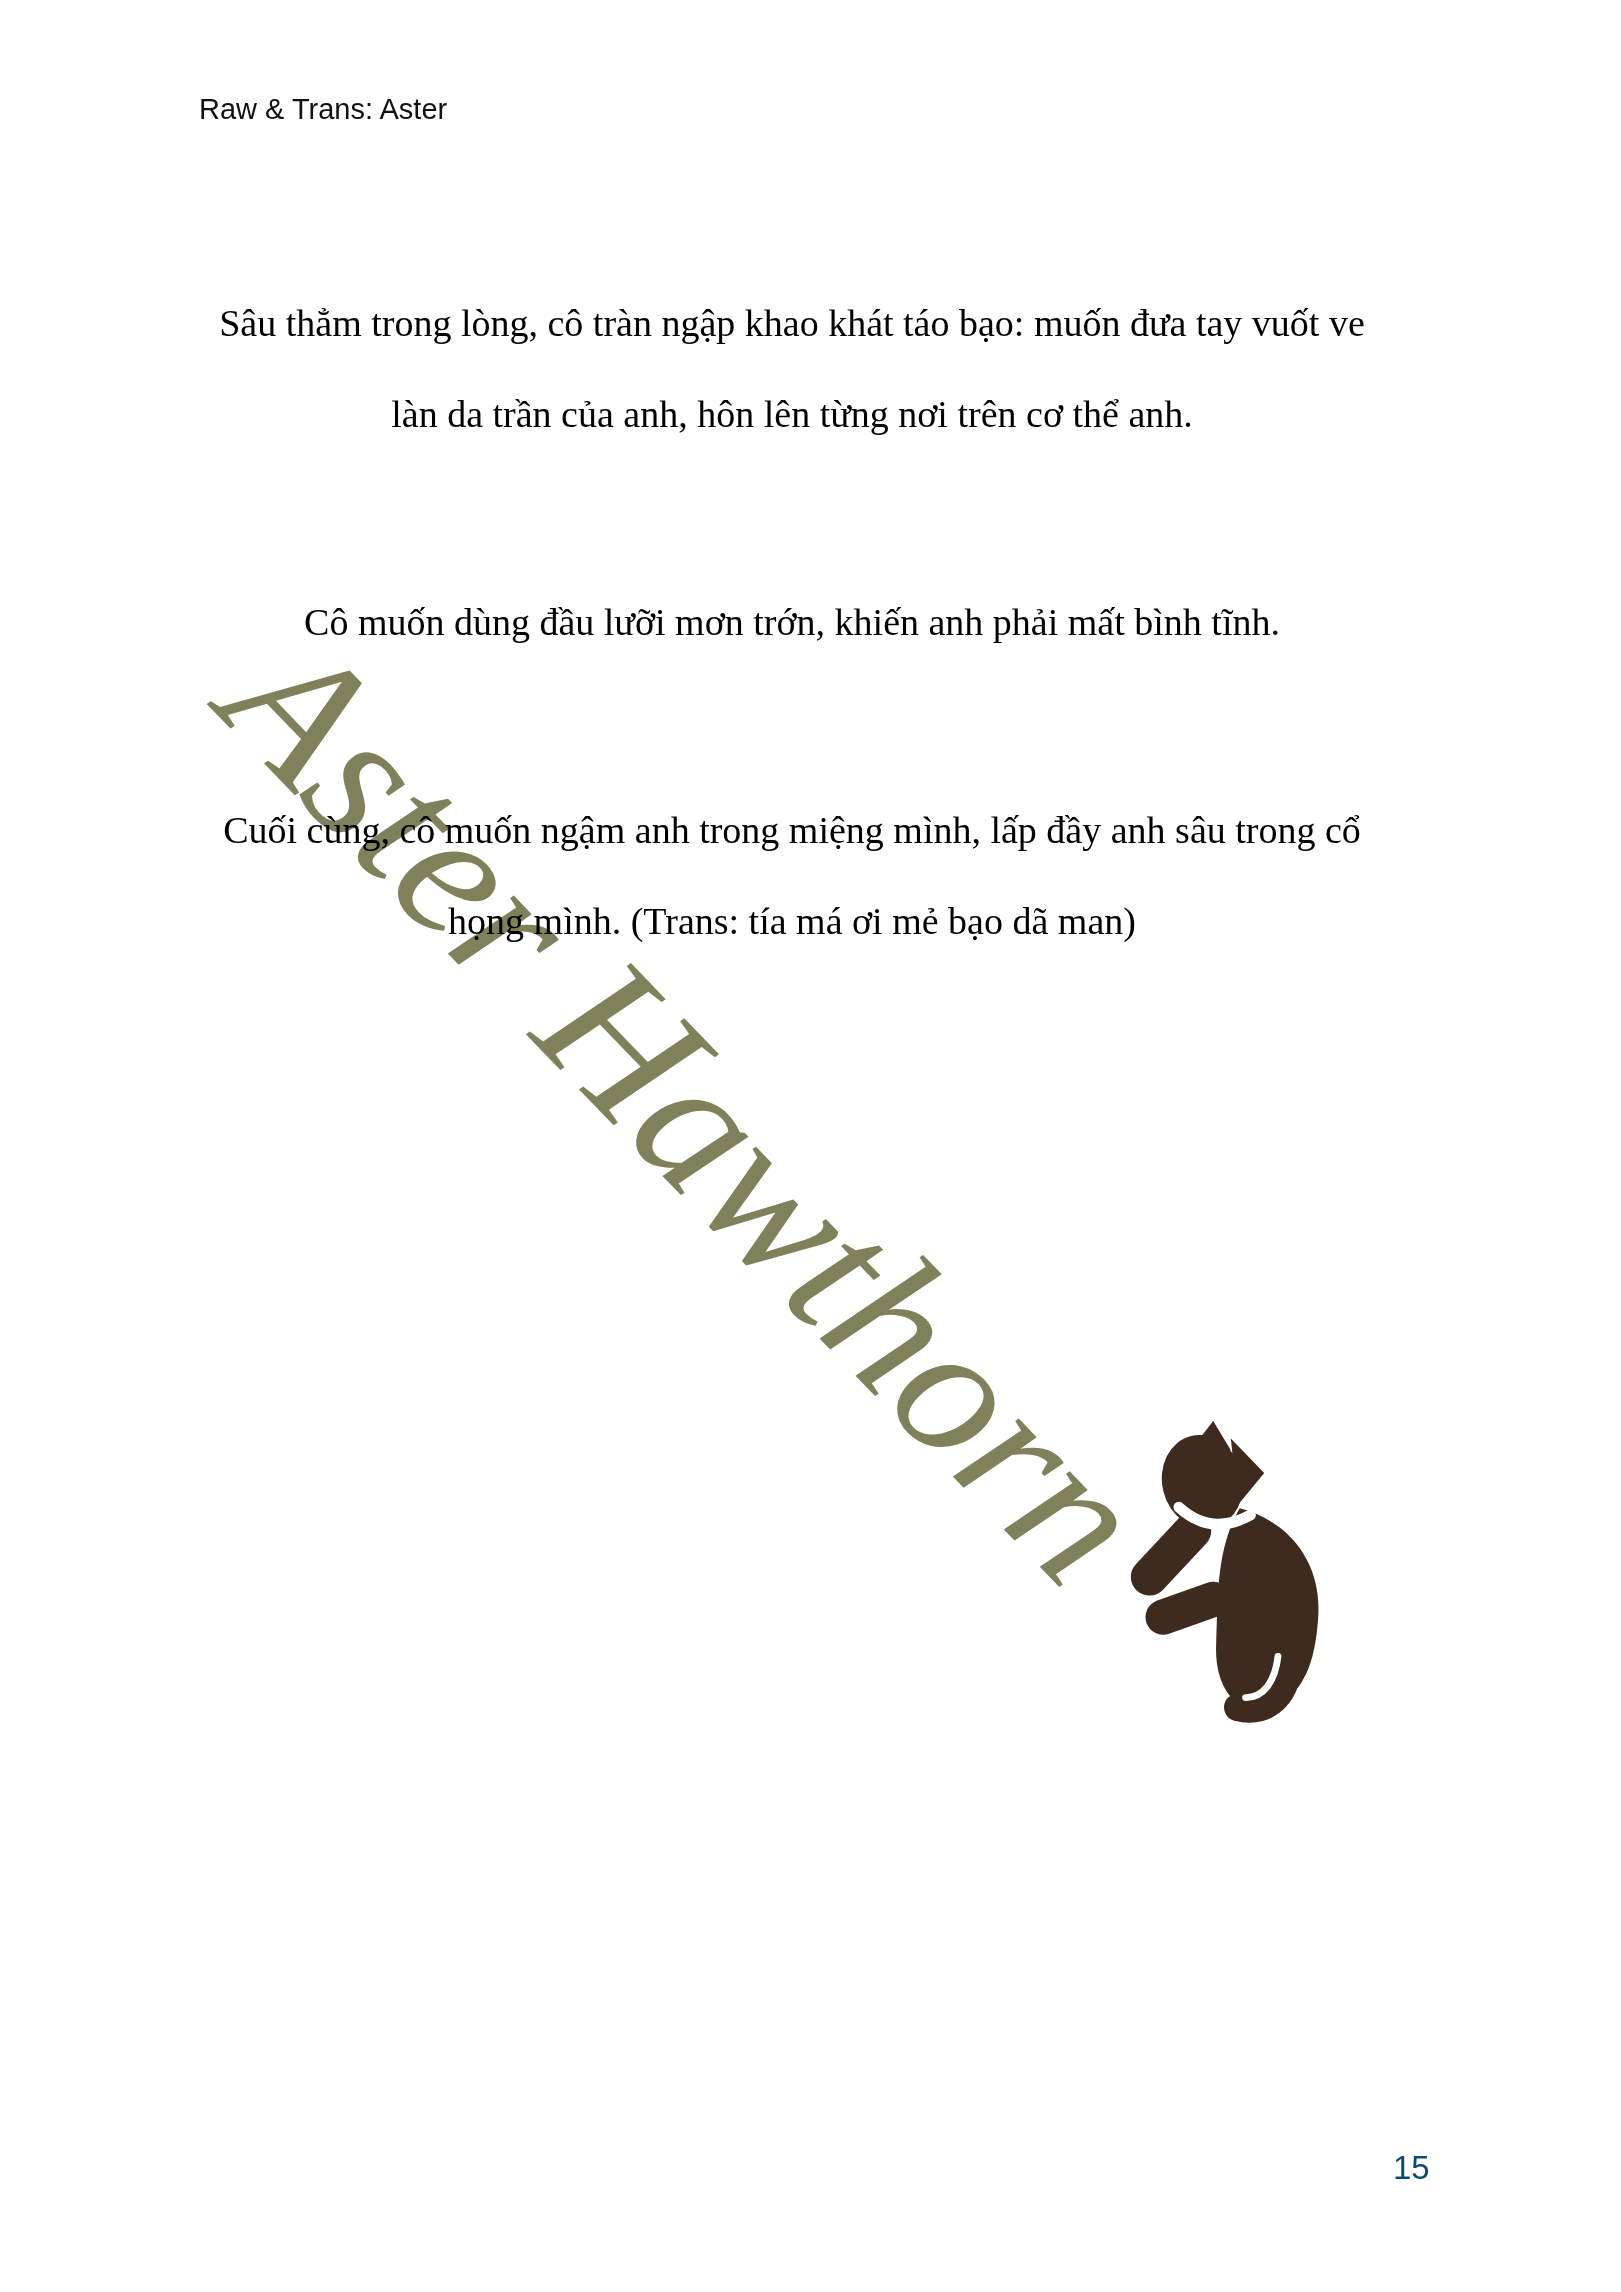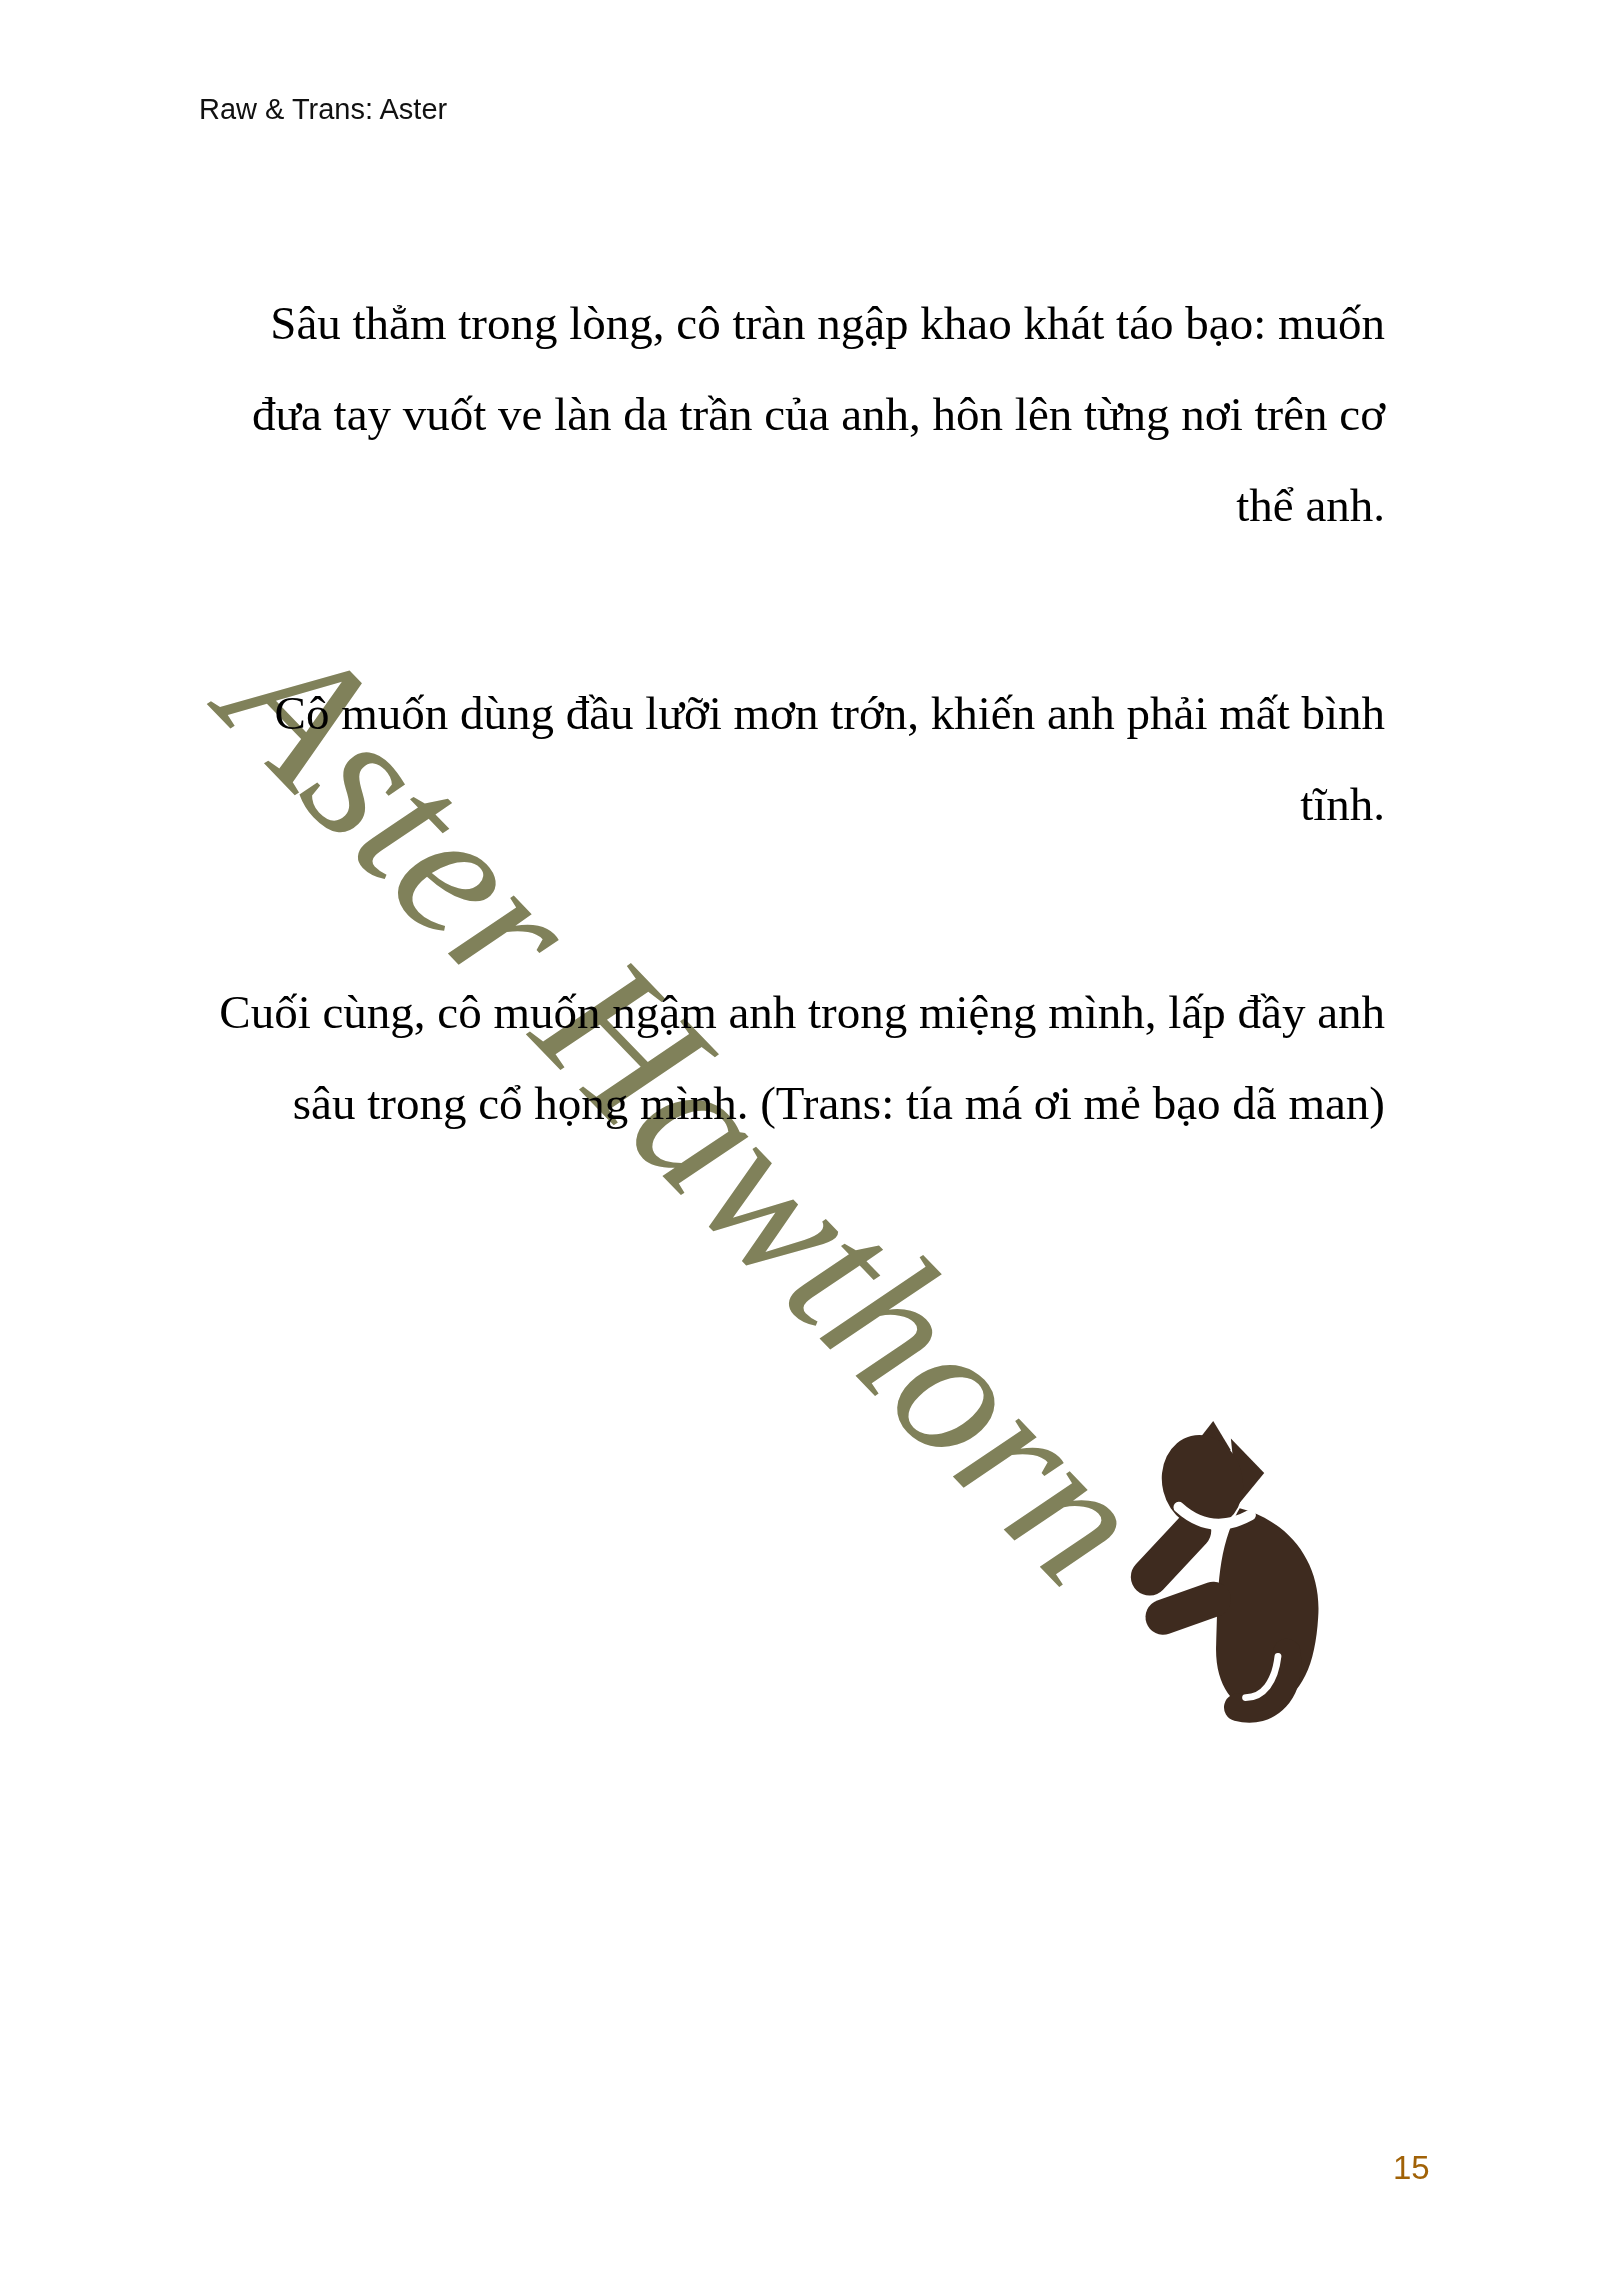--- a/index.html
+++ b/index.html
@@ -27,33 +27,33 @@
     transform-origin:left center;
     z-index:1;
     user-select:none;
   }
   .body-text{
     position:absolute;left:199px;top:278px;width:1186px;
     z-index:3;
   }
   .body-text p{
     margin:0 0 117px 0;
-    font-size:47px;line-height:91px;
+    font-size:38px;line-height:91px;
     color:#000000;
-    text-align:right;
+    text-align:center;
   }
   .cat{
     position:absolute;left:1120px;top:1417px;
     width:208px;height:310px;
     z-index:2;
   }
   .page-number{
     position:absolute;left:1393px;top:2148px;
     font-family:"Liberation Sans", sans-serif;
-    font-size:33px;line-height:39px;color:#a16207;
+    font-size:33px;line-height:39px;color:#0c4a6e;
     z-index:3;
   }
 </style>
 </head>
 <body>
 
 <div class="page">
 
   <div class="header-credit">Raw &amp; Trans: Aster</div>
 

